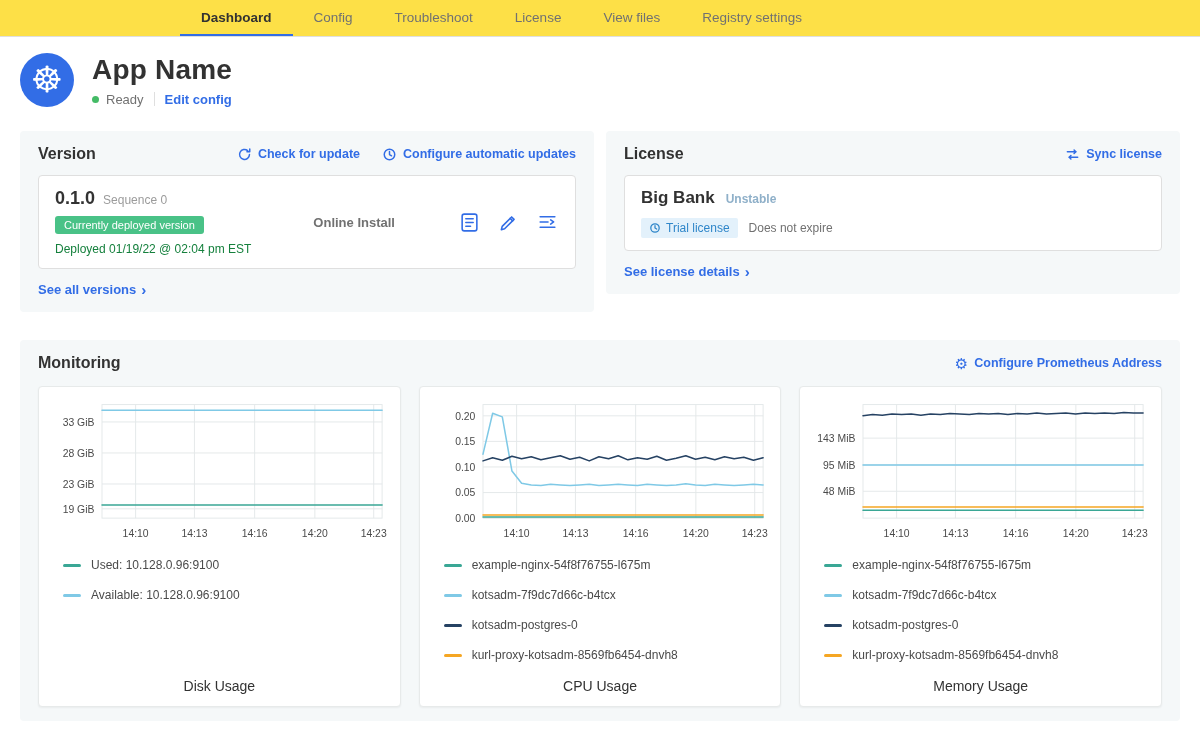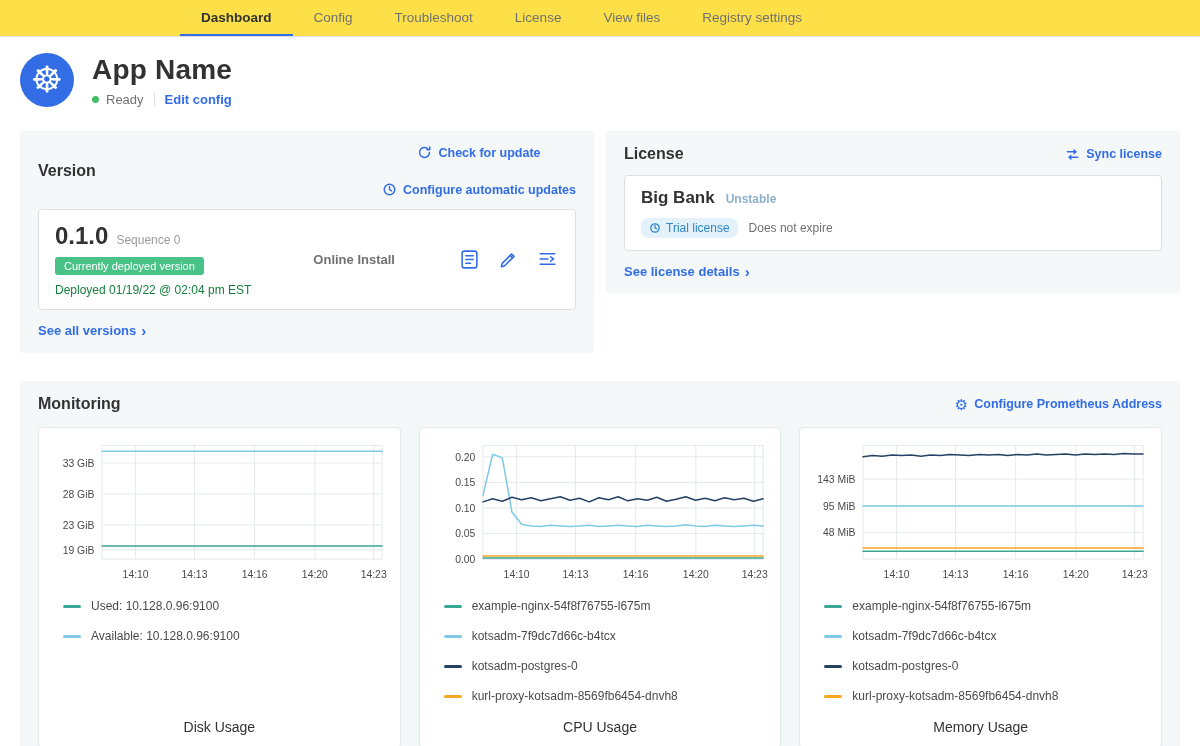--- a/index.html
+++ b/index.html
@@ -25,43 +25,43 @@
   .dot { width: 7px; height: 7px; border-radius: 50%; background: #44bb66; margin-right: 7px; }
   .vdiv { width: 1px; height: 14px; background: #dfdfdf; margin: 0 10px; }
   .link { color: #326de6; font-weight: bold; cursor: pointer; }
   .sm { font-size: 13px; }
 
   
   .cards-row { display: flex; gap: 12px; margin-top: 24px; align-items: flex-start; }
   .card { background: #f5f8f9; border-radius: 4px; padding: 14px 18px; flex: 1; }
   .card-header { display: flex; justify-content: space-between; align-items: center; }
   .card-title { font-size: 16px; font-weight: bold; color: #323232; }
-  .header-links { display: flex; gap: 22px; align-items: center; flex-direction: column; }
+  .header-links { display: flex; gap: 22px; align-items: center; }
   .hlink { display: inline-flex; align-items: center; gap: 6px; color: #326de6; font-weight: bold; font-size: 12.5px; cursor: pointer; white-space: nowrap; }
   .hlink svg, .hlink .gear { flex: none; }
   .gear { font-size: 15px; line-height: 1; }
 
   .white-box { background: #fff; border: 1px solid #dfdfdf; border-radius: 4px; margin-top: 12px; padding: 12px 16px; }
   .version-box { display: flex; align-items: center; }
   .v-num-row { display: flex; align-items: baseline; gap: 8px; }
-  .v-num { font-size: 24px; font-weight: bold; }
+  .v-num { font-size: 18px; font-weight: bold; }
   .v-seq { font-size: 12px; color: #9b9b9b; }
   .badge-green { display: inline-block; margin-top: 7px; background: #49c287; color: #fff; font-size: 11px; padding: 3px 9px; border-radius: 3px; }
   .v-deployed { margin-top: 8px; font-size: 12px; color: #15803d; }
   .v-center { flex: 1; text-align: center; font-size: 13px; font-weight: bold; color: #717171; }
   .v-icons { display: flex; gap: 15px; align-items: center; }
   .icon-btn { width: 24px; height: 24px; display: flex; align-items: center; justify-content: center; cursor: pointer; }
   .see-link { display: inline-flex; align-items: center; gap: 5px; margin-top: 13px; font-size: 13px; }
   .chev { font-weight: bold; font-size: 15px; line-height: 1; }
 
   .lic-name-row { display: flex; align-items: baseline; gap: 11px; }
   .lic-name { font-size: 17px; font-weight: bold; }
   .lic-channel { font-size: 12px; font-weight: bold; color: #8fb0c9; }
   .lic-row2 { display: flex; align-items: center; gap: 11px; margin-top: 10px; }
-  .badge-trial { display: inline-flex; align-items: center; gap: 5px; background: #e3f1fb; color: #2f86c9; font-size: 12px; padding: 3px 8px; border-radius: 8px; }
+  .badge-trial { display: inline-flex; align-items: center; gap: 5px; background: #e3f1fb; color: #2f86c9; font-size: 12px; padding: 3px 8px; border-radius: 2px; }
   .lic-exp { font-size: 12px; color: #717171; }
 
   
   .monitoring { margin-top: 28px; }
   .charts-row { display: flex; gap: 18px; margin-top: 14px; align-items: stretch; }
   .chart-card { background: #fff; border: 1px solid #e7eaea; border-radius: 4px; flex: 1; padding: 10px 10px 12px; display: flex; flex-direction: column; box-shadow: 0 1px 2px rgba(0,0,0,0.05); }
   .plot { width: 100%; display: block; }
   svg text { font-family: "Liberation Sans", "DejaVu Sans", sans-serif; }
   .legend { margin-top: 8px; display: flex; flex-direction: column; gap: 16px; padding-left: 14px; }
   .legend-item { display: flex; align-items: center; gap: 10px; font-size: 12px; color: #4a4a4a; }

